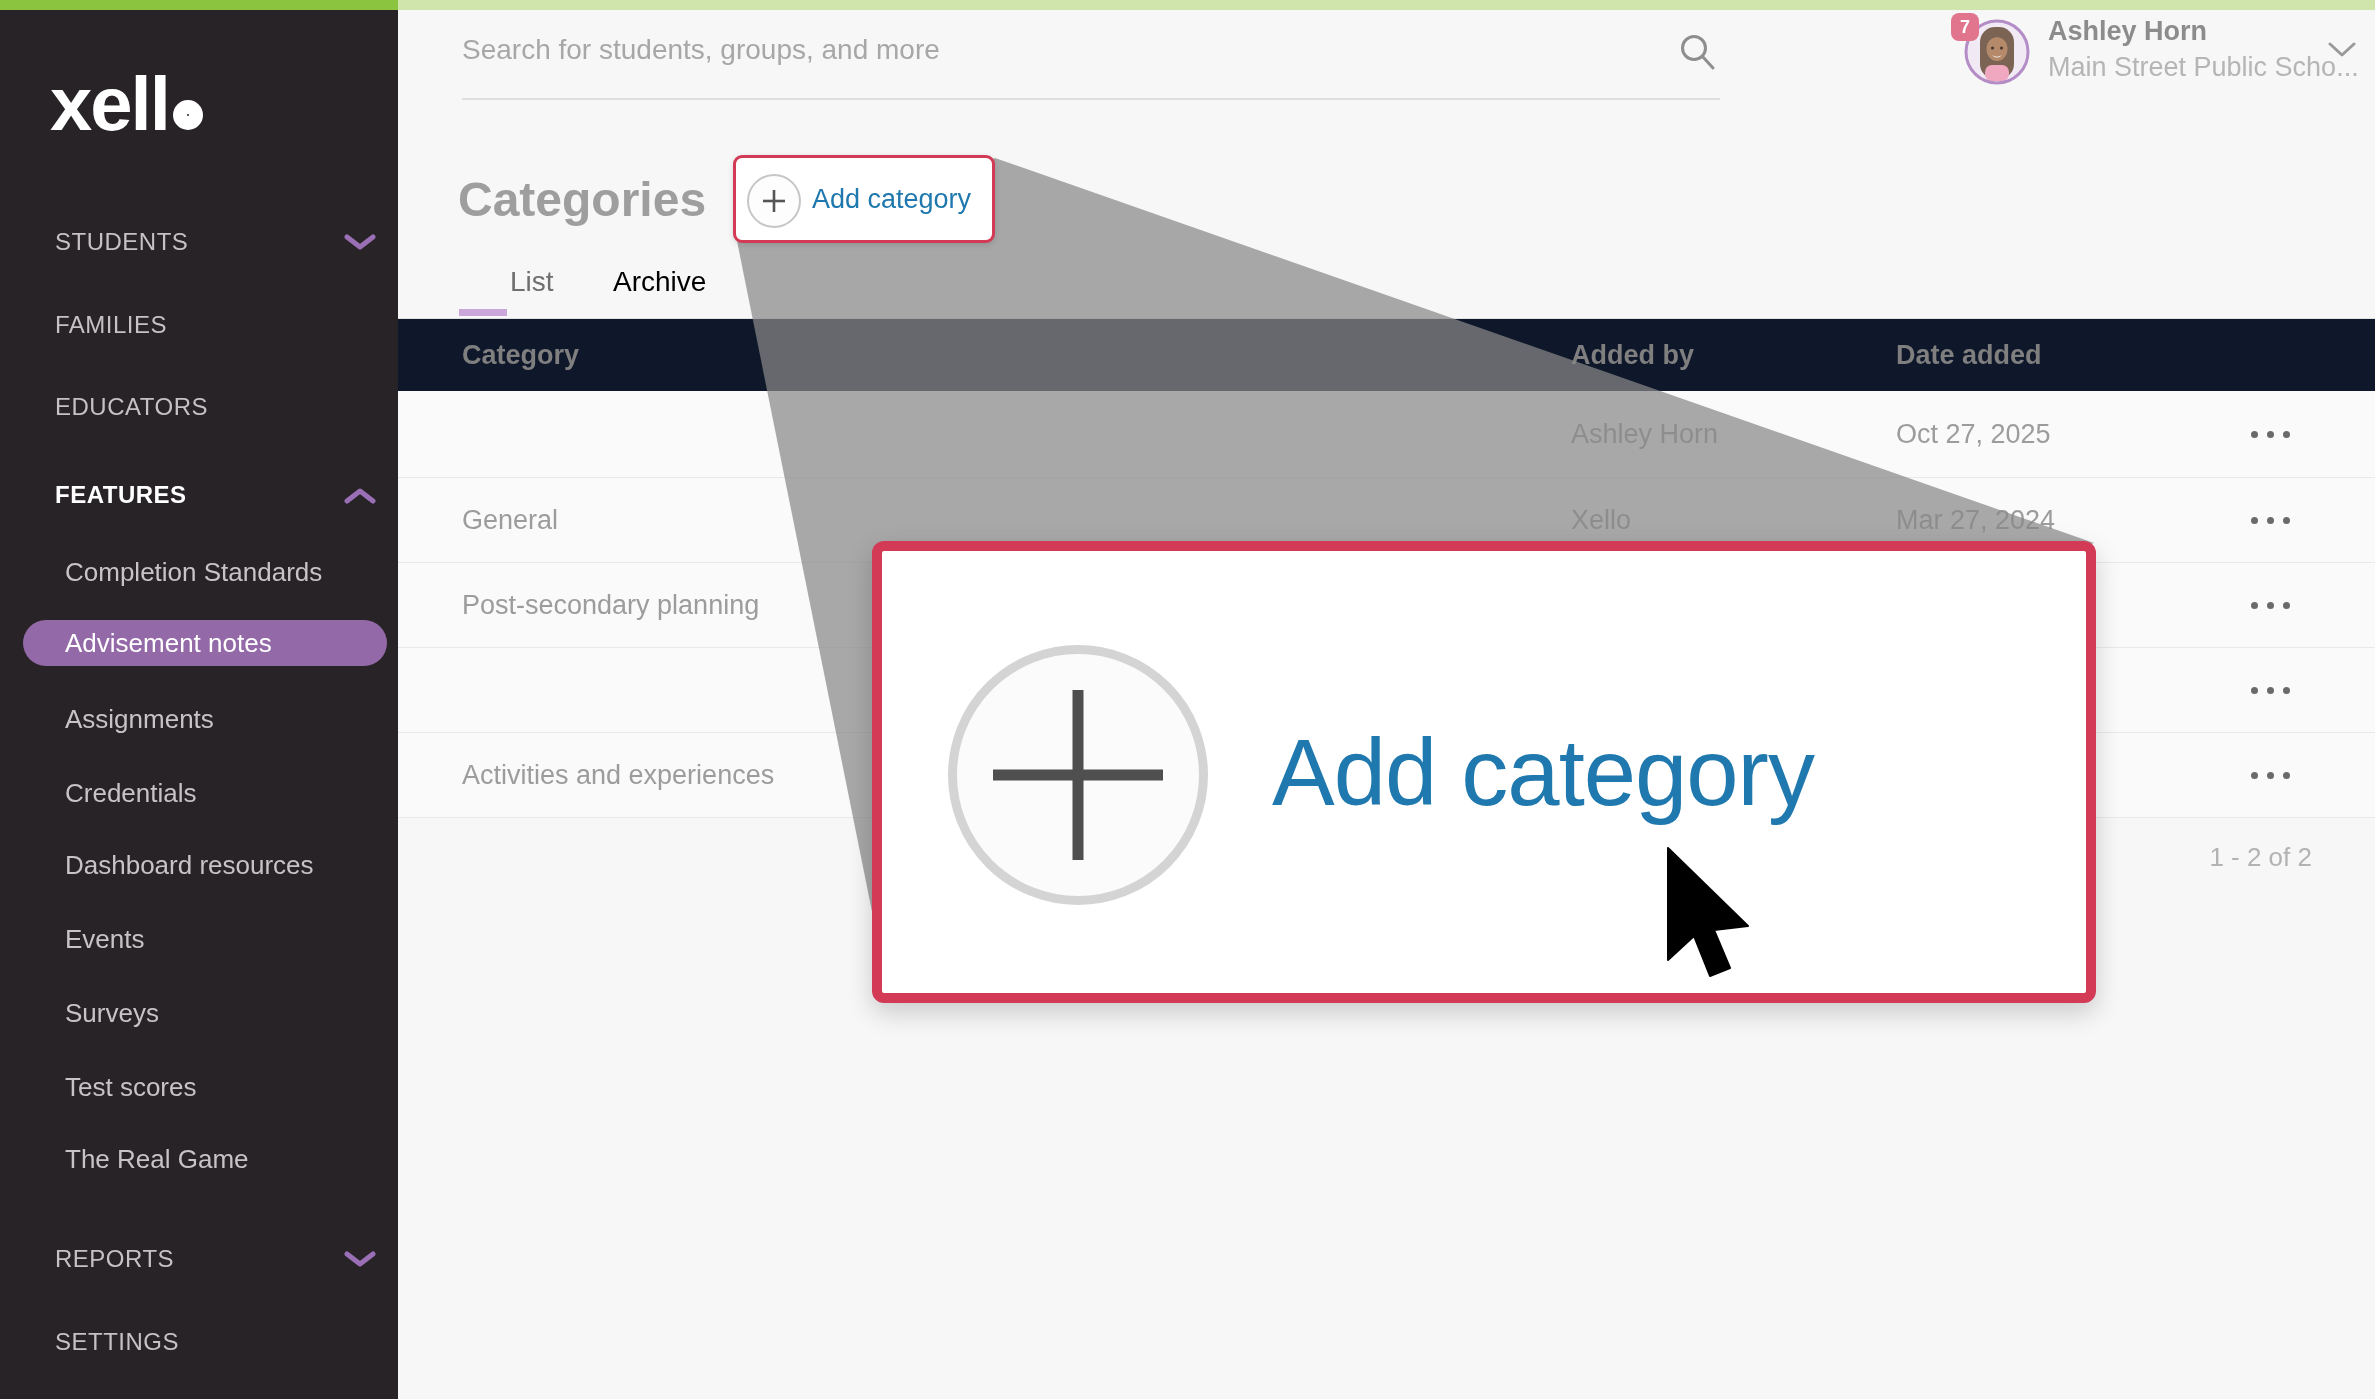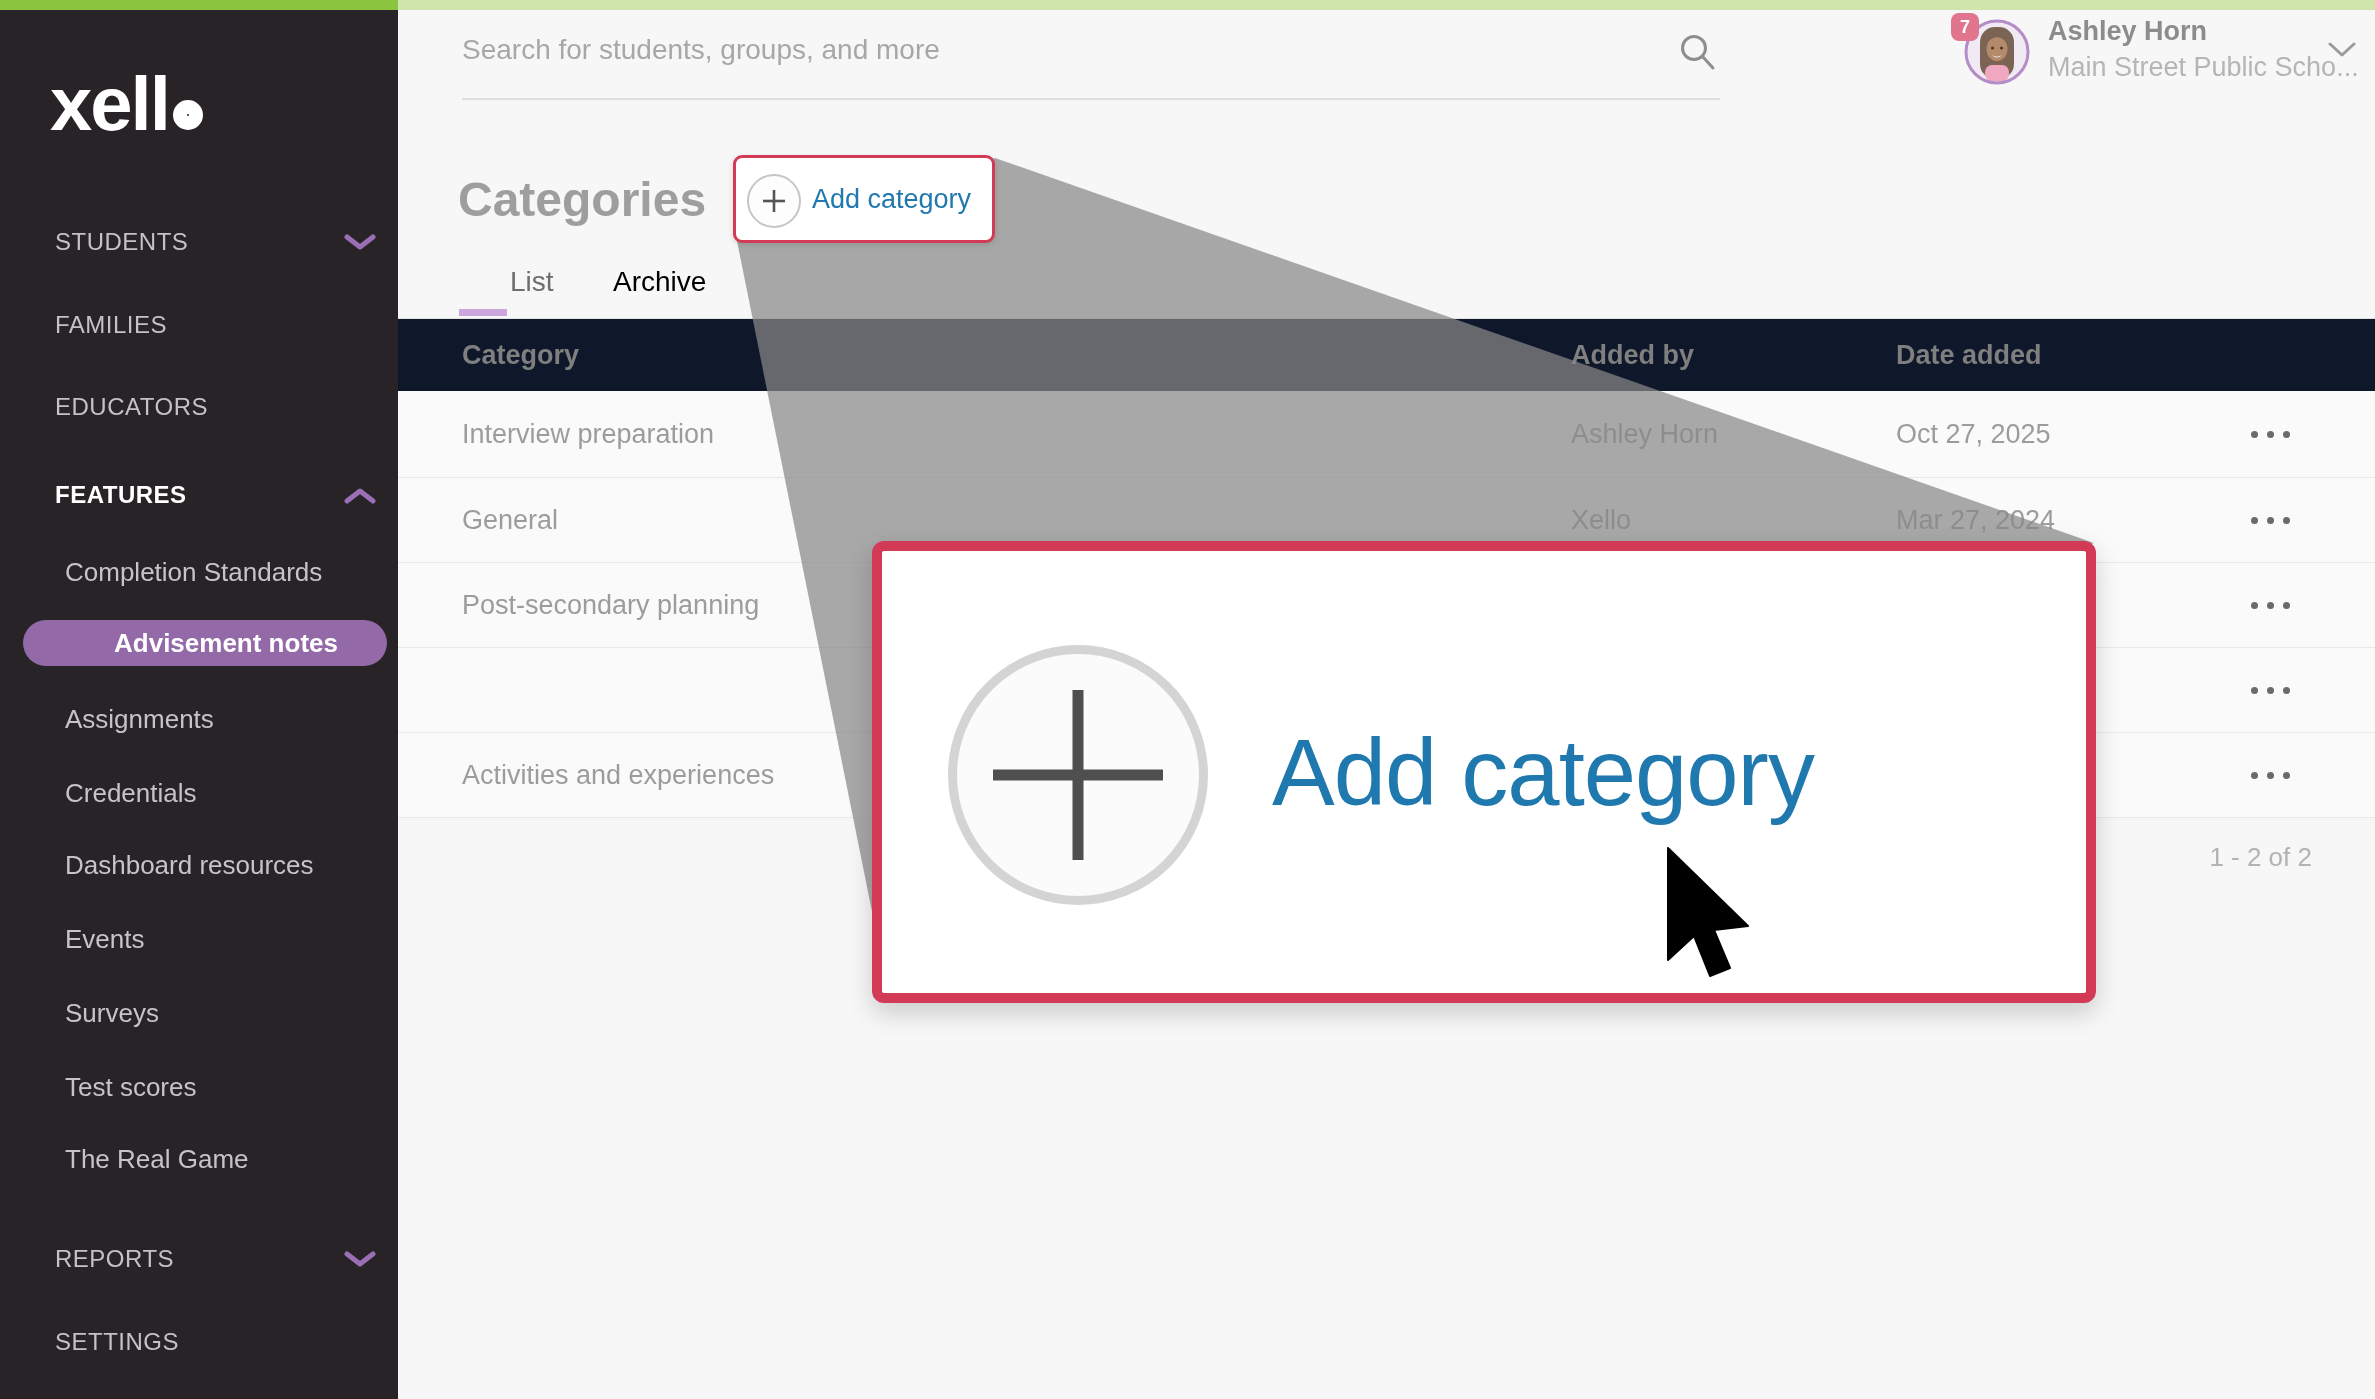--- a/index.html
+++ b/index.html
@@ -12,21 +12,21 @@
   .green-right { position:absolute; left:398px; top:0; right:0; height:10px; background:#CFE5AC; }
 
   
   .sidebar { position:absolute; left:0; top:10px; width:398px; height:1389px; background:#272327; z-index:2; }
   .logo { position:absolute; left:50px; top:50px; color:#FFFFFF; font-size:76px; font-weight:bold; letter-spacing:-2px; cursor:default; }
   .logo-o { display:inline-block; position:relative; width:30px; height:30px; border:14px solid #FFF; border-radius:50%; margin-left:4px; }
   .logo-o i { position:absolute; left:1px; right:1px; bottom:1px; height:13px; background:#76BC43; border-radius:0 0 16px 16px; }
   .nav-item { position:absolute; left:55px; height:36px; line-height:36px; color:#C4C2C4; font-size:24px; letter-spacing:0.5px; cursor:pointer; white-space:nowrap; }
   .nav-item.sub { left:65px; font-size:26px; letter-spacing:0; color:#C6C4C6; }
   .nav-item.bold { color:#FFFFFF; font-weight:bold; }
-  .nav-pill { position:absolute; left:23px; width:364px; height:46px; line-height:46px; background:#9469A8; border-radius:23px; color:#FFF; font-weight:bold; font-size:26px; padding-left:42px; cursor:pointer;text-align:center; }
+  .nav-pill { position:absolute; left:23px; width:364px; height:46px; line-height:46px; background:#9469A8; border-radius:23px; color:#FFF; font-weight:normal; font-size:26px; padding-left:42px; cursor:pointer; }
   .nav-chev { position:absolute; left:344px; }
 
   
   .search-input { position:absolute; left:462px; top:22px; width:1200px; height:56px; border:none; outline:none; background:transparent; font-family:inherit; font-size:28px; color:#6E6E6E; }
   .search-input::placeholder { color:#A7A7A7; opacity:1; }
   .search-underline { position:absolute; left:462px; top:98px; width:1258px; height:2px; background:#DEDEDE; }
   .search-ico { position:absolute; left:1678px; top:32px; cursor:pointer; }
   .user-box { position:absolute; left:1940px; top:8px; width:420px; height:90px; cursor:pointer; }
   .badge { position:absolute; left:11px; top:5px; width:28px; height:28px; background:#E0758D; border-radius:8px; color:#FFF; font-size:18px; font-weight:bold; text-align:center; line-height:28px; z-index:3; }
   .avatar { position:absolute; left:23px; top:10px; }
@@ -148,21 +148,20 @@
   <div class="tab-bar"></div>
   <div class="tabs-divider"></div>
 
   <div class="thead">
     <div class="th" style="left:64px">Category</div>
     <div class="th" style="left:1173px">Added by</div>
     <div class="th" style="left:1498px">Date added</div>
   </div>
 
   <div class="trow" style="top:391px;height:87px">
-    <div class="td" style="left:64px">Interview preparation</div>
     <div class="td" style="left:1173px">Ashley Horn</div>
     <div class="td" style="left:1498px">Oct 27, 2025</div>
     <div class="dots">
         <i></i>
         <i></i>
         <i></i>
       </div>
   </div>
   <div class="trow" style="top:478px;height:85px">
     <div class="td" style="left:64px">General</div>

